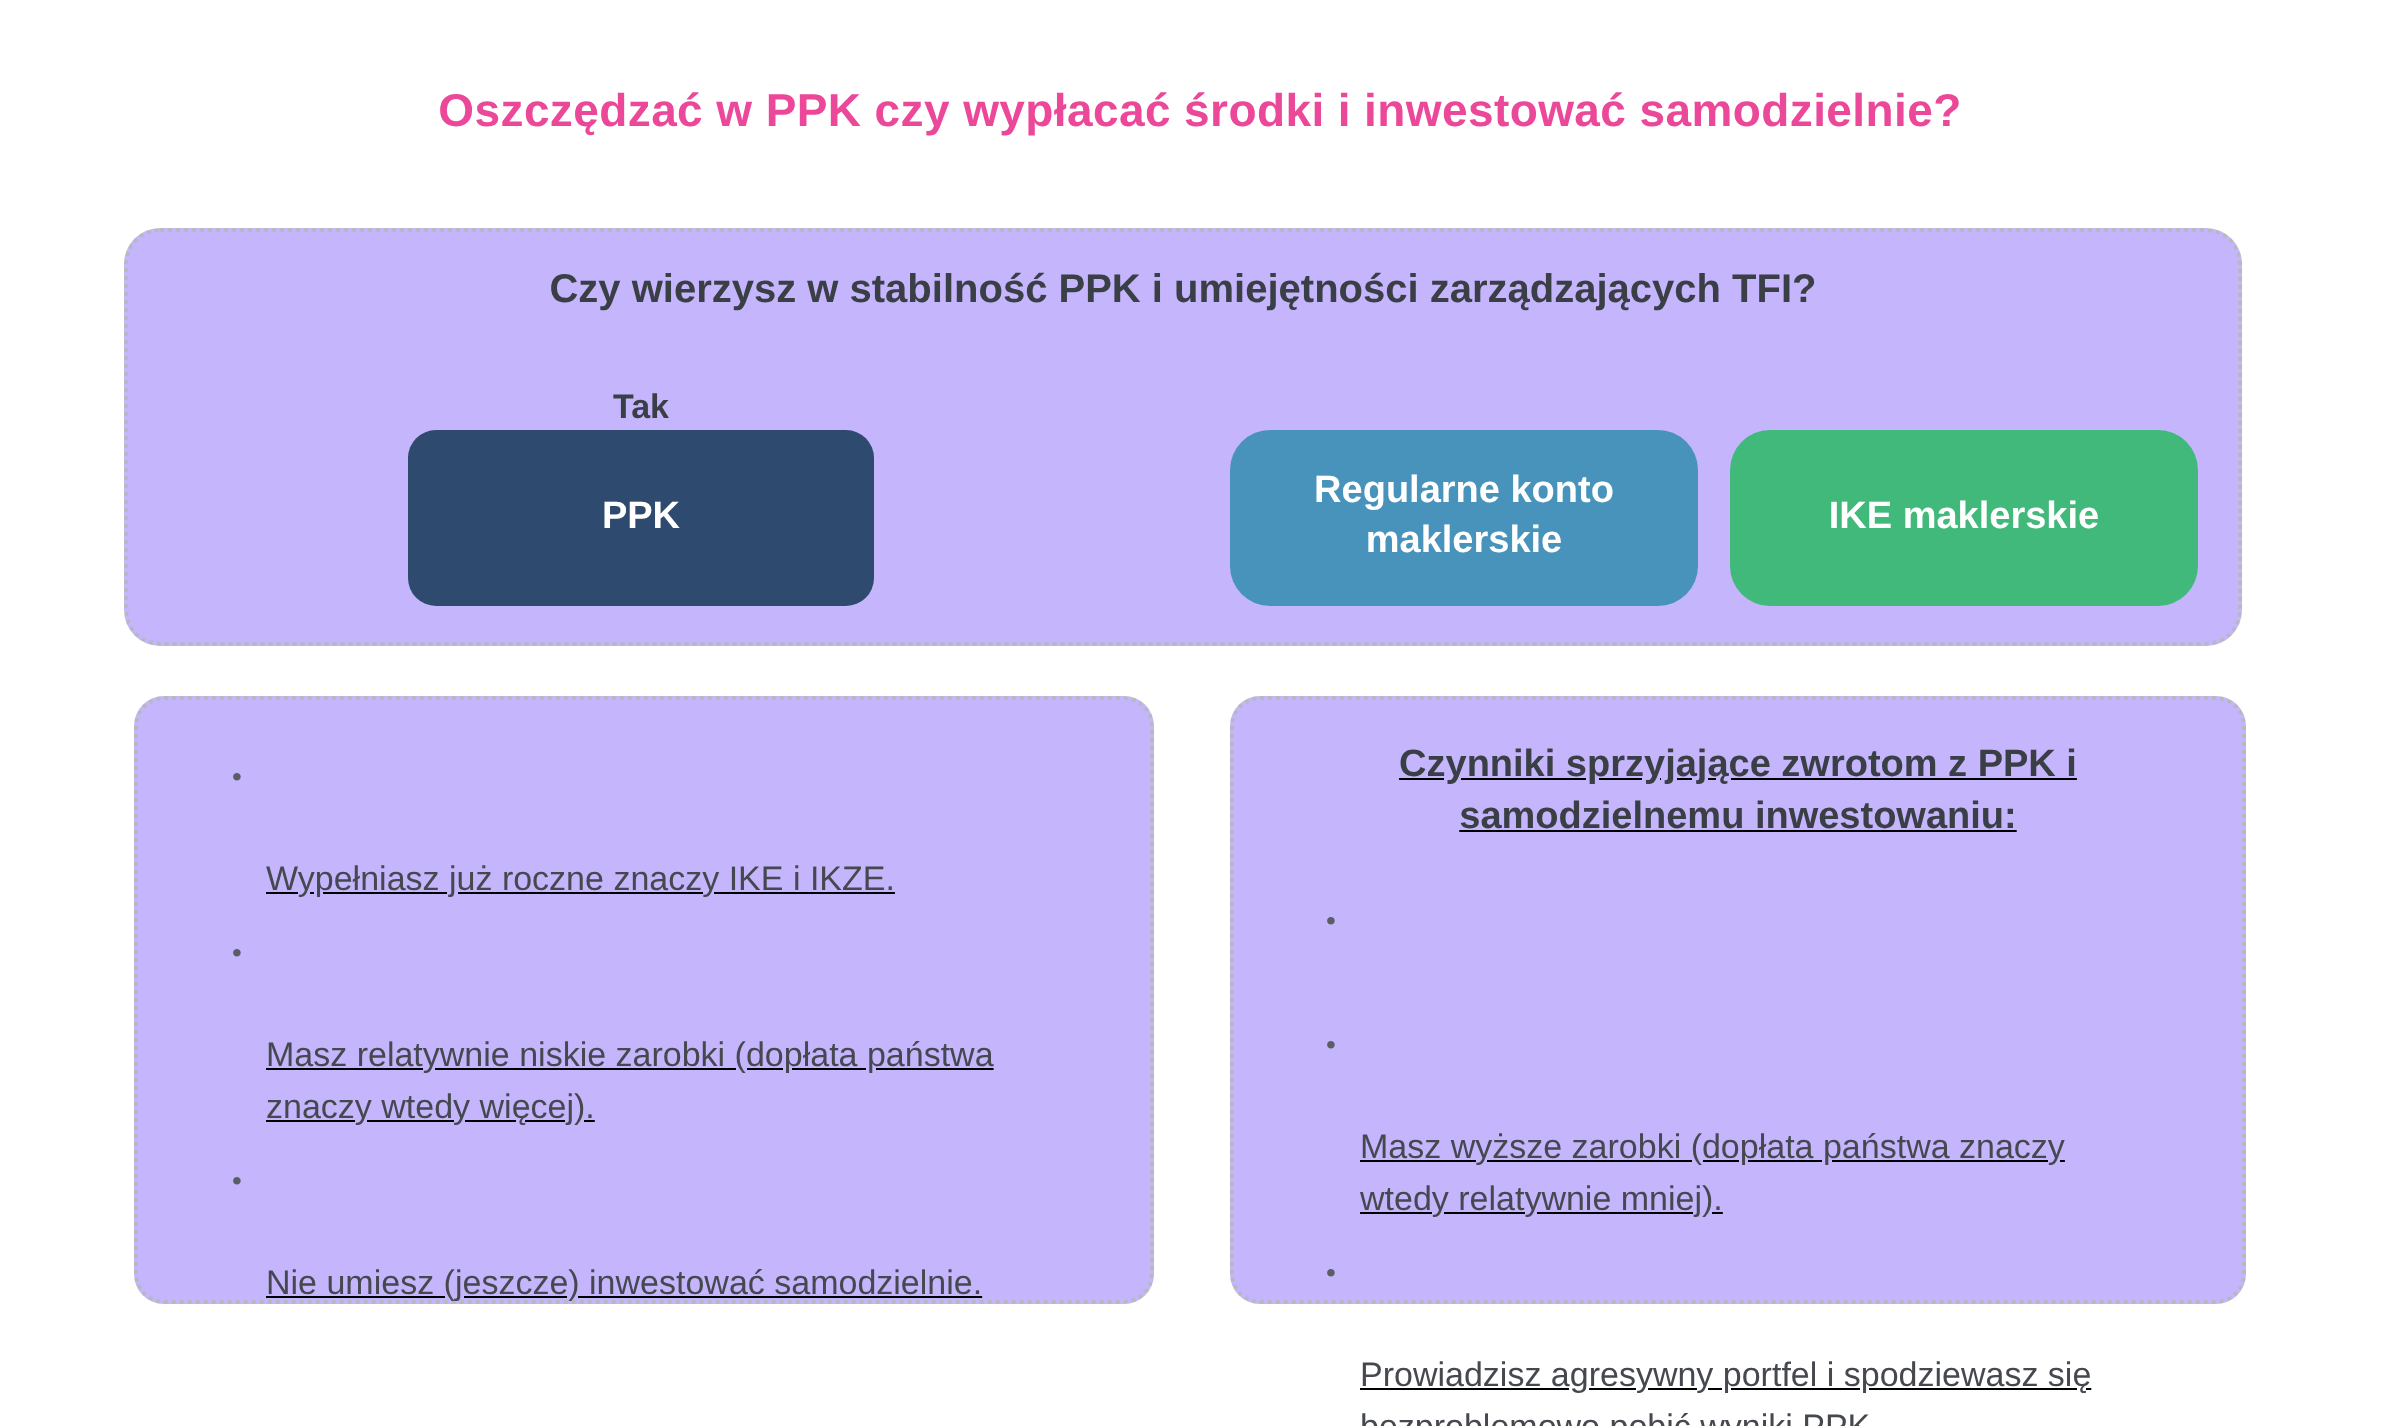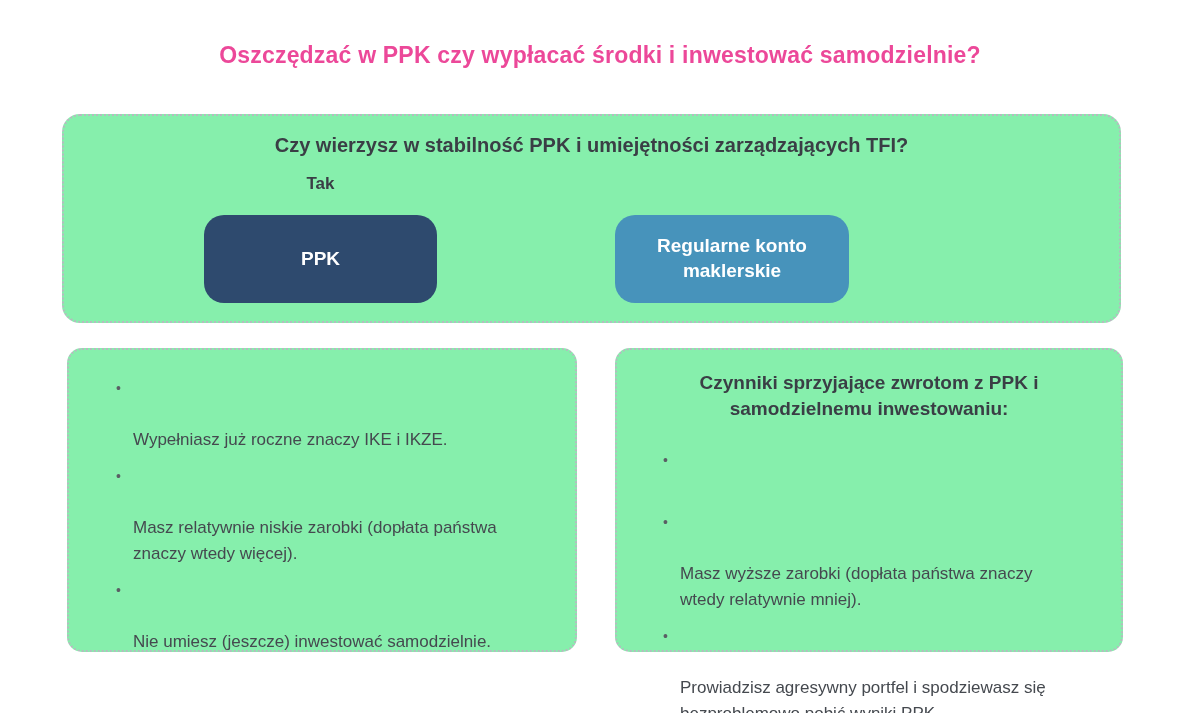--- a/index.html
+++ b/index.html
@@ -13,43 +13,44 @@
   .page-title {
     position: absolute; top: 42px; left: 0; width: 100%;
     text-align: center; font-size: 23px; font-weight: 700;
     color: #ec4899; letter-spacing: 0.2px;
   }
 
   .dotted-box {
     position: absolute;
     border: 2px dotted #b6bac0;
     border-radius: 18px;
-    background: #86efac;
+    background: #c4b5fd;
+    text-decoration: underline;
   }
   .decision-box { left: 62px; top: 114px; width: 1059px; height: 209px; }
 
   .question {
     position: absolute; top: 18px; left: 0; width: 100%;
     text-align: center; font-size: 20px; font-weight: 700; color: #3a3e45;
   }
   .branch-label {
-    position: absolute; top: 58px; text-align: center;
+    position: absolute; top: 78px; text-align: center;
     font-size: 17px; font-weight: 700; color: #3a3e45;
   }
   .branch-label.tak { left: 140px; width: 233px; }
   .branch-label.nie { left: 551px; width: 484px; }
 
   .node {
     position: absolute; top: 99px; height: 88px;
     border-radius: 20px;
     display: flex; align-items: center; justify-content: center;
     color: #ffffff; font-size: 19px; font-weight: 700;
     text-align: center; white-space: pre-line; line-height: 1.3;
   }
-  .node-ppk     { left: 140px; width: 233px; }
+  .node-ppk     { left: 140px; width: 233px; border-radius: 14px; }
   .node-regular { left: 551px; width: 234px; }
   .node-ike     { left: 801px; width: 234px; }
 
   .panel-left  { left: 67px;  top: 348px; width: 510px; height: 304px; border-radius: 15px; }
   .panel-right { left: 615px; top: 348px; width: 508px; height: 304px; border-radius: 15px; }
 
   .panel-title {
     margin-top: 20px; text-align: center;
     font-size: 19px; font-weight: 700; line-height: 26px;
     color: #3a3e45; white-space: pre-line;
@@ -80,20 +81,21 @@
     <div class="question">Czy wierzysz w stabilność PPK i umiejętności zarządzających TFI?</div>
 
     <div class="branch-label tak">Tak</div>
 
 
     <div class="node node-ppk" style="background-color: rgb(46, 74, 110);">PPK</div>
 
     <div class="node node-regular" style="background-color: rgb(71, 147, 187);">Regularne konto
 maklerskie</div>
 
+    <div class="node node-ike" style="background-color: rgb(65, 185, 123);">IKE maklerskie</div>
   </div>
 
   <div class="dotted-box panel-left">
     <ul class="factors">
 
         <li>
           <span class="bullet-dot">•</span>
           <span>Wypełniasz już roczne znaczy IKE i IKZE.</span>
         </li>
 

